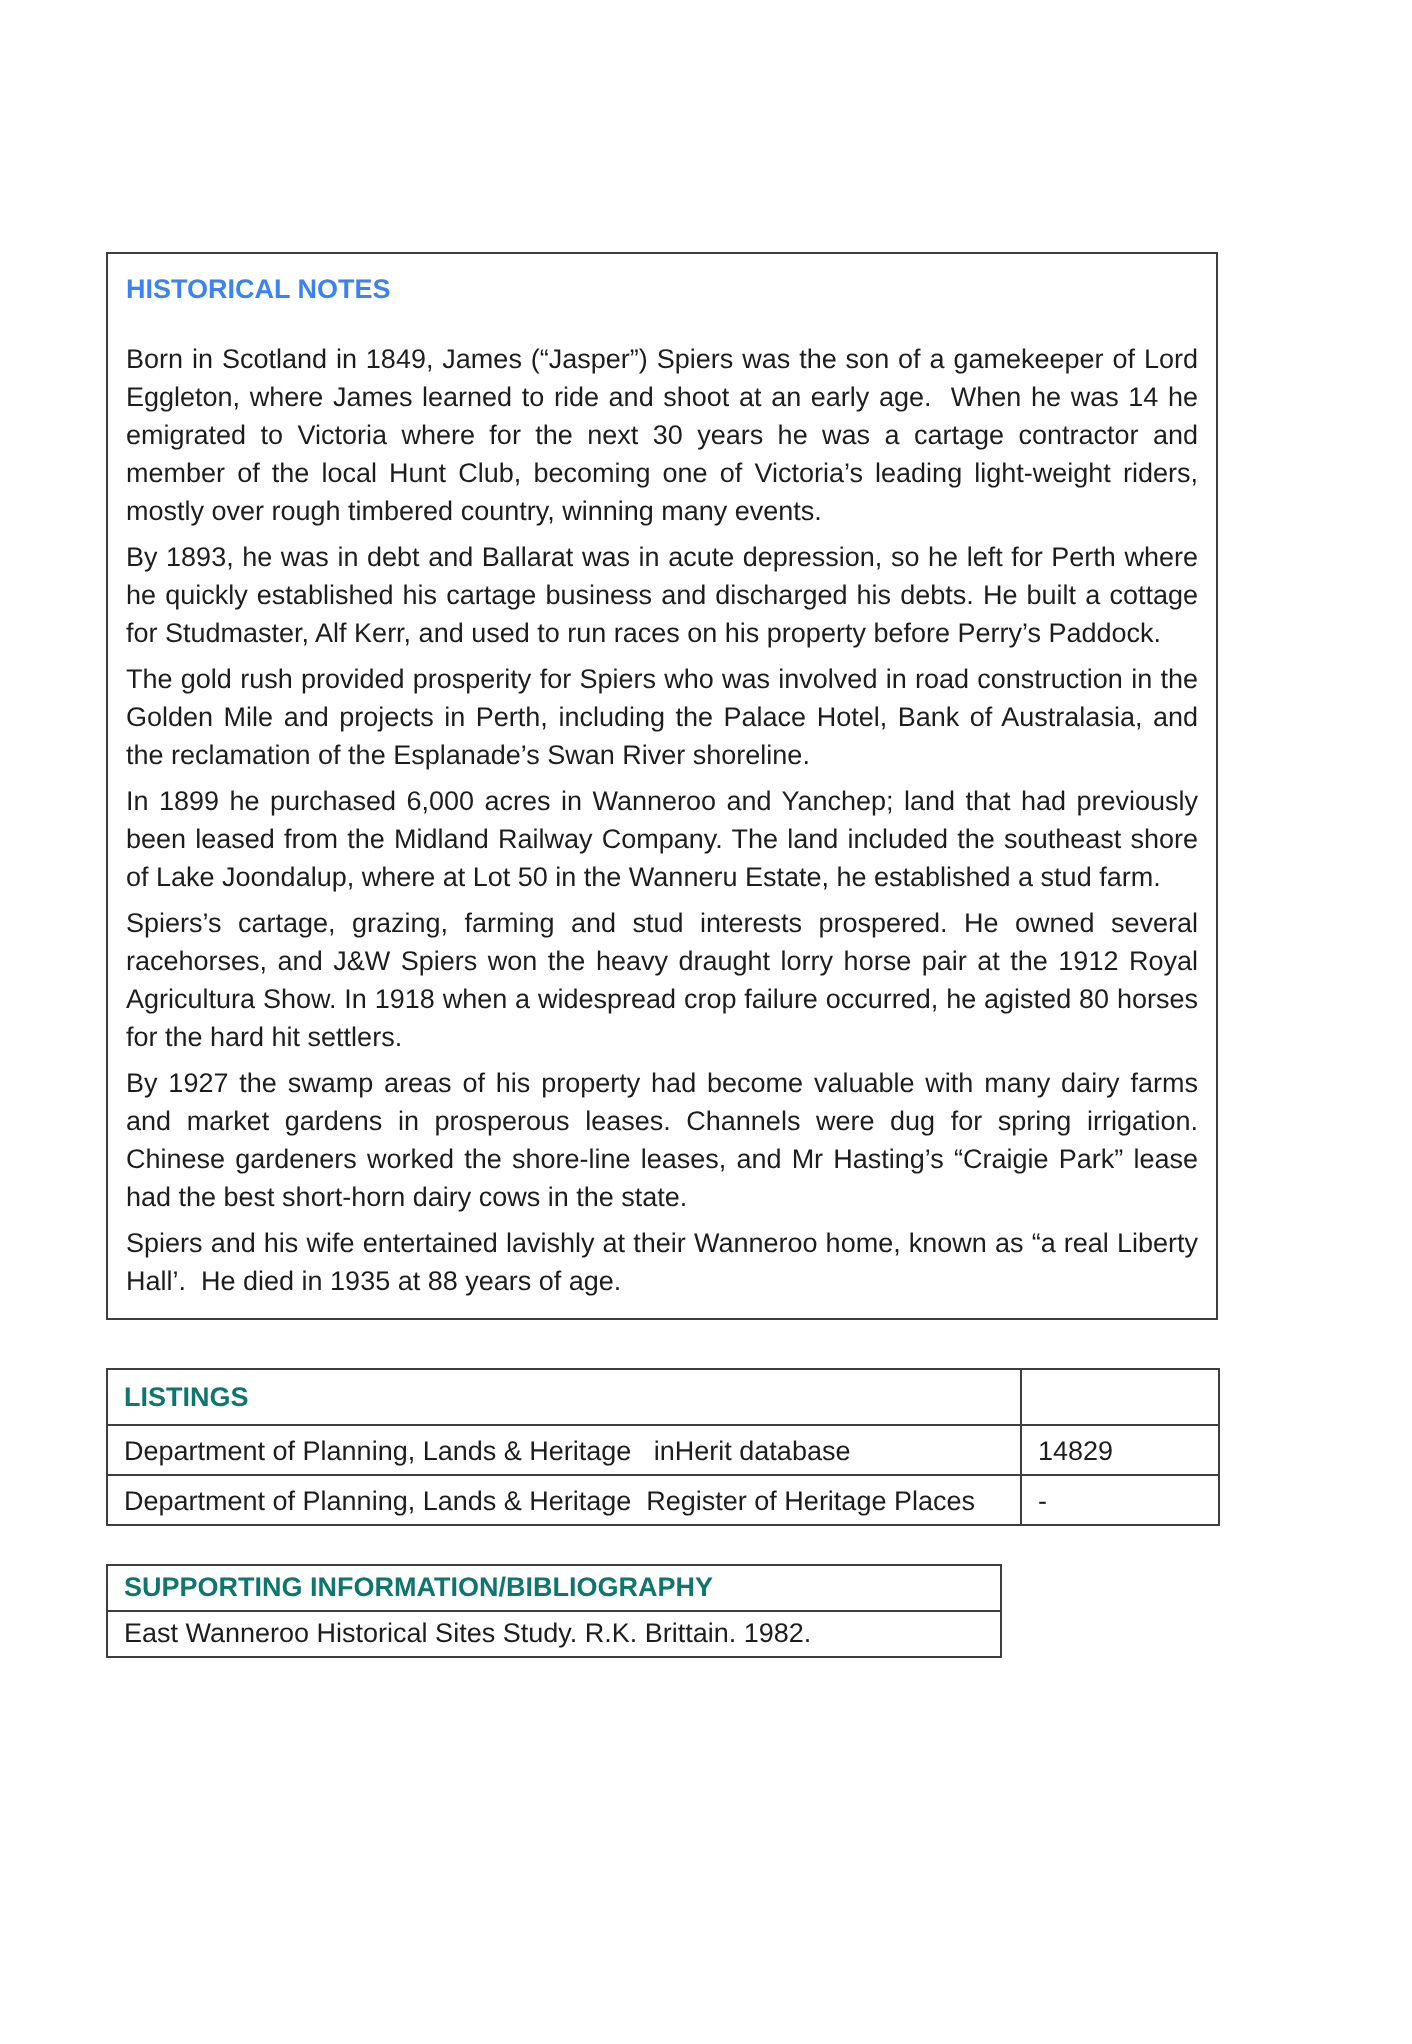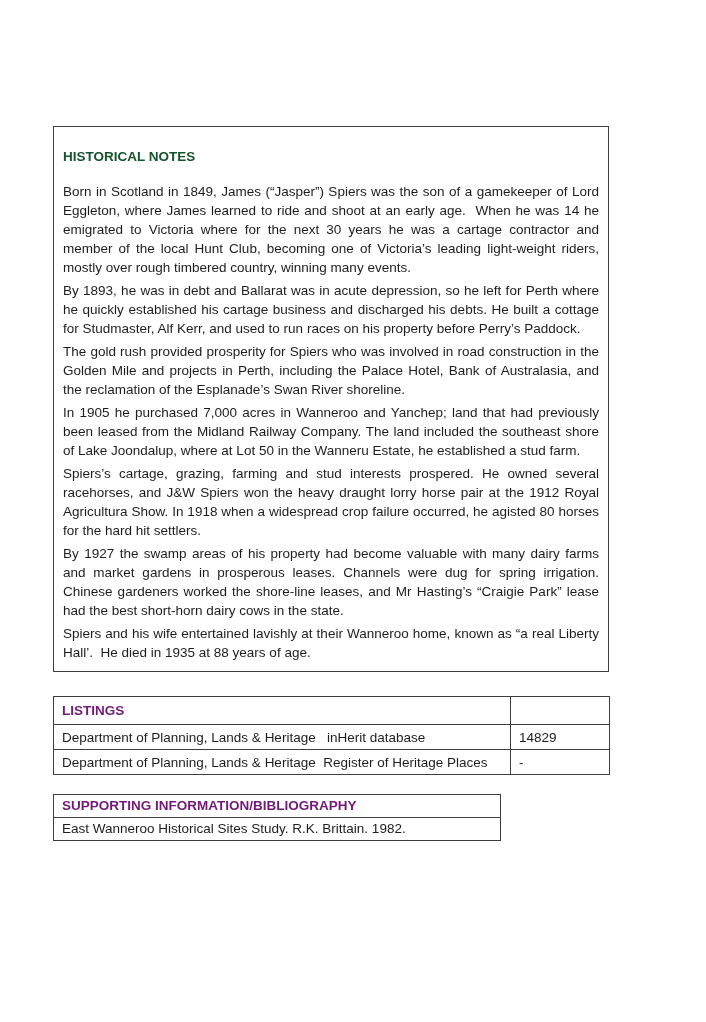--- a/index.html
+++ b/index.html
@@ -23,25 +23,25 @@
     left: 53px;
     top: 126px;
     width: 556px;
   }
   .notes-box {
     border: 1.5px solid #3e3e3e;
     padding: 8px 9px 9px 9px;
     min-height: 517px;
   }
   .notes-box h2 {
-    margin: 12px 0 7px 0;
+    margin: 0 0 7px 0;
     font-size: 13.5px;
     line-height: 19px;
     font-weight: bold;
-    color: #14532d;
+    color: #3b82f6;
   }
   .notes-box p {
     margin: 4px 0 0 0;
     text-align: justify;
     white-space: pre-wrap;
   }
   .notes-box p:first-of-type { margin-top: 16px; }
 
   table {
     border-collapse: collapse;
@@ -49,21 +49,21 @@
     table-layout: fixed;
   }
   th, td {
     border: 1.5px solid #3e3e3e;
     font-size: 13.5px;
     line-height: 19px;
     vertical-align: middle;
     text-align: left;
     overflow: hidden;
   }
-  th { font-weight: bold; color: #701a75; }
+  th { font-weight: bold; color: #0f766e; }
 
   .listings-table { margin-top: 24px; }
   .listings-table th { padding: 4px 8px; }
   .listings-table td { padding: 3px 8px 2px 8px; }
   .listings-table .col-label { width: 457px; }
   .listings-table .col-value { width: 99px; }
   .prewrap { white-space: pre-wrap; }
 
   .supporting-table { margin-top: 19px; }
   .supporting-table th, .supporting-table td { padding: 1px 8px 2px 8px; }
@@ -71,21 +71,21 @@
 </head>
 <body>
 
 <div class="content">
 
   <section class="notes-box">
     <h2>HISTORICAL NOTES</h2>
     <p>Born in Scotland in 1849, James (“Jasper”) Spiers was the son of a gamekeeper of Lord Eggleton, where James learned to ride and shoot at an early age.  When he was 14 he emigrated to Victoria where for the next 30 years he was a cartage contractor and member of the local Hunt Club, becoming one of Victoria’s leading light-weight riders, mostly over rough timbered country, winning many events.</p>
     <p>By 1893, he was in debt and Ballarat was in acute depression, so he left for Perth where he quickly established his cartage business and discharged his debts. He built a cottage for Studmaster, Alf Kerr, and used to run races on his property before Perry’s Paddock.</p>
     <p>The gold rush provided prosperity for Spiers who was involved in road construction in the Golden Mile and projects in Perth, including the Palace Hotel, Bank of Australasia, and the reclamation of the Esplanade’s Swan River shoreline.</p>
-    <p>In 1905 he purchased 7,000 acres in Wanneroo and Yanchep; land that had previously been leased from the Midland Railway Company. The land included the southeast shore of Lake Joondalup, where at Lot 50 in the Wanneru Estate, he established a stud farm.</p>
+    <p>In 1899 he purchased 6,000 acres in Wanneroo and Yanchep; land that had previously been leased from the Midland Railway Company. The land included the southeast shore of Lake Joondalup, where at Lot 50 in the Wanneru Estate, he established a stud farm.</p>
     <p>Spiers’s cartage, grazing, farming and stud interests prospered. He owned several racehorses, and J&amp;W Spiers won the heavy draught lorry horse pair at the 1912 Royal Agricultura Show. In 1918 when a widespread crop failure occurred, he agisted 80 horses for the hard hit settlers.</p>
     <p>By 1927 the swamp areas of his property had become valuable with many dairy farms and market gardens in prosperous leases. Channels were dug for spring irrigation. Chinese gardeners worked the shore-line leases, and Mr Hasting’s “Craigie Park” lease had the best short-horn dairy cows in the state.</p>
     <p>Spiers and his wife entertained lavishly at their Wanneroo home, known as “a real Liberty Hall’.  He died in 1935 at 88 years of age.</p>
   </section>
 
   <table class="listings-table">
     <colgroup>
       <col class="col-label">
       <col class="col-value">
     </colgroup>

